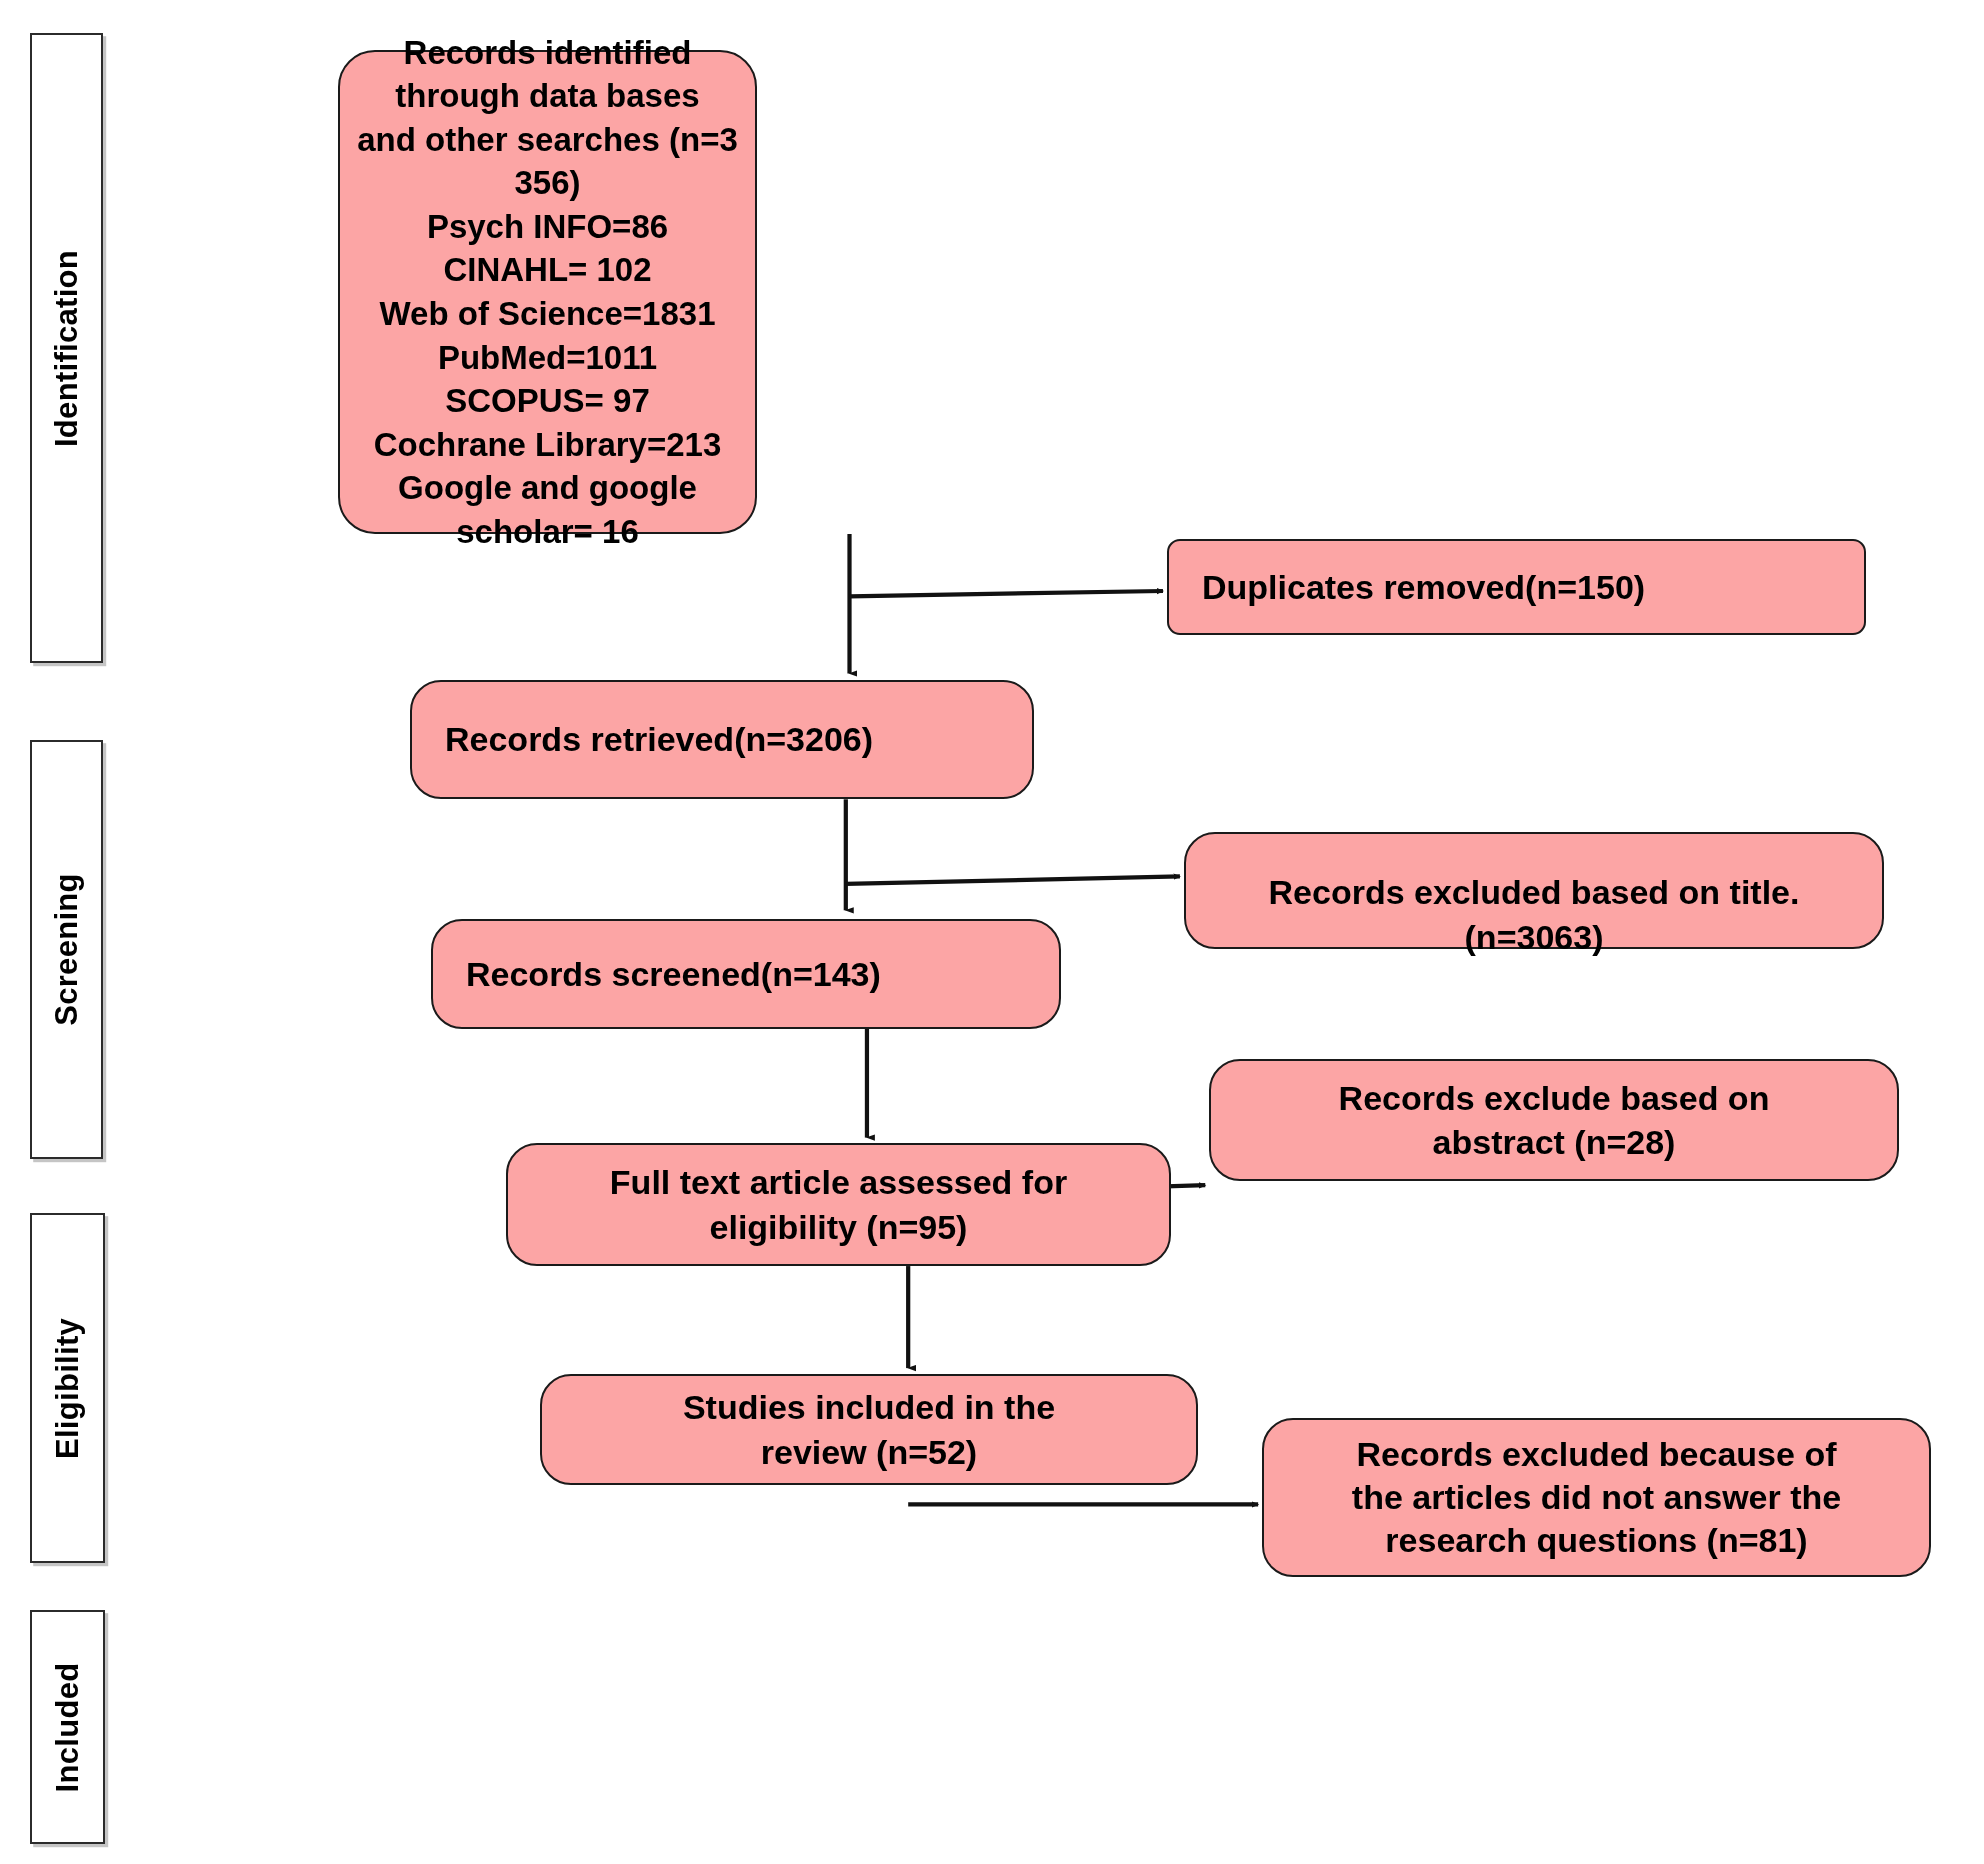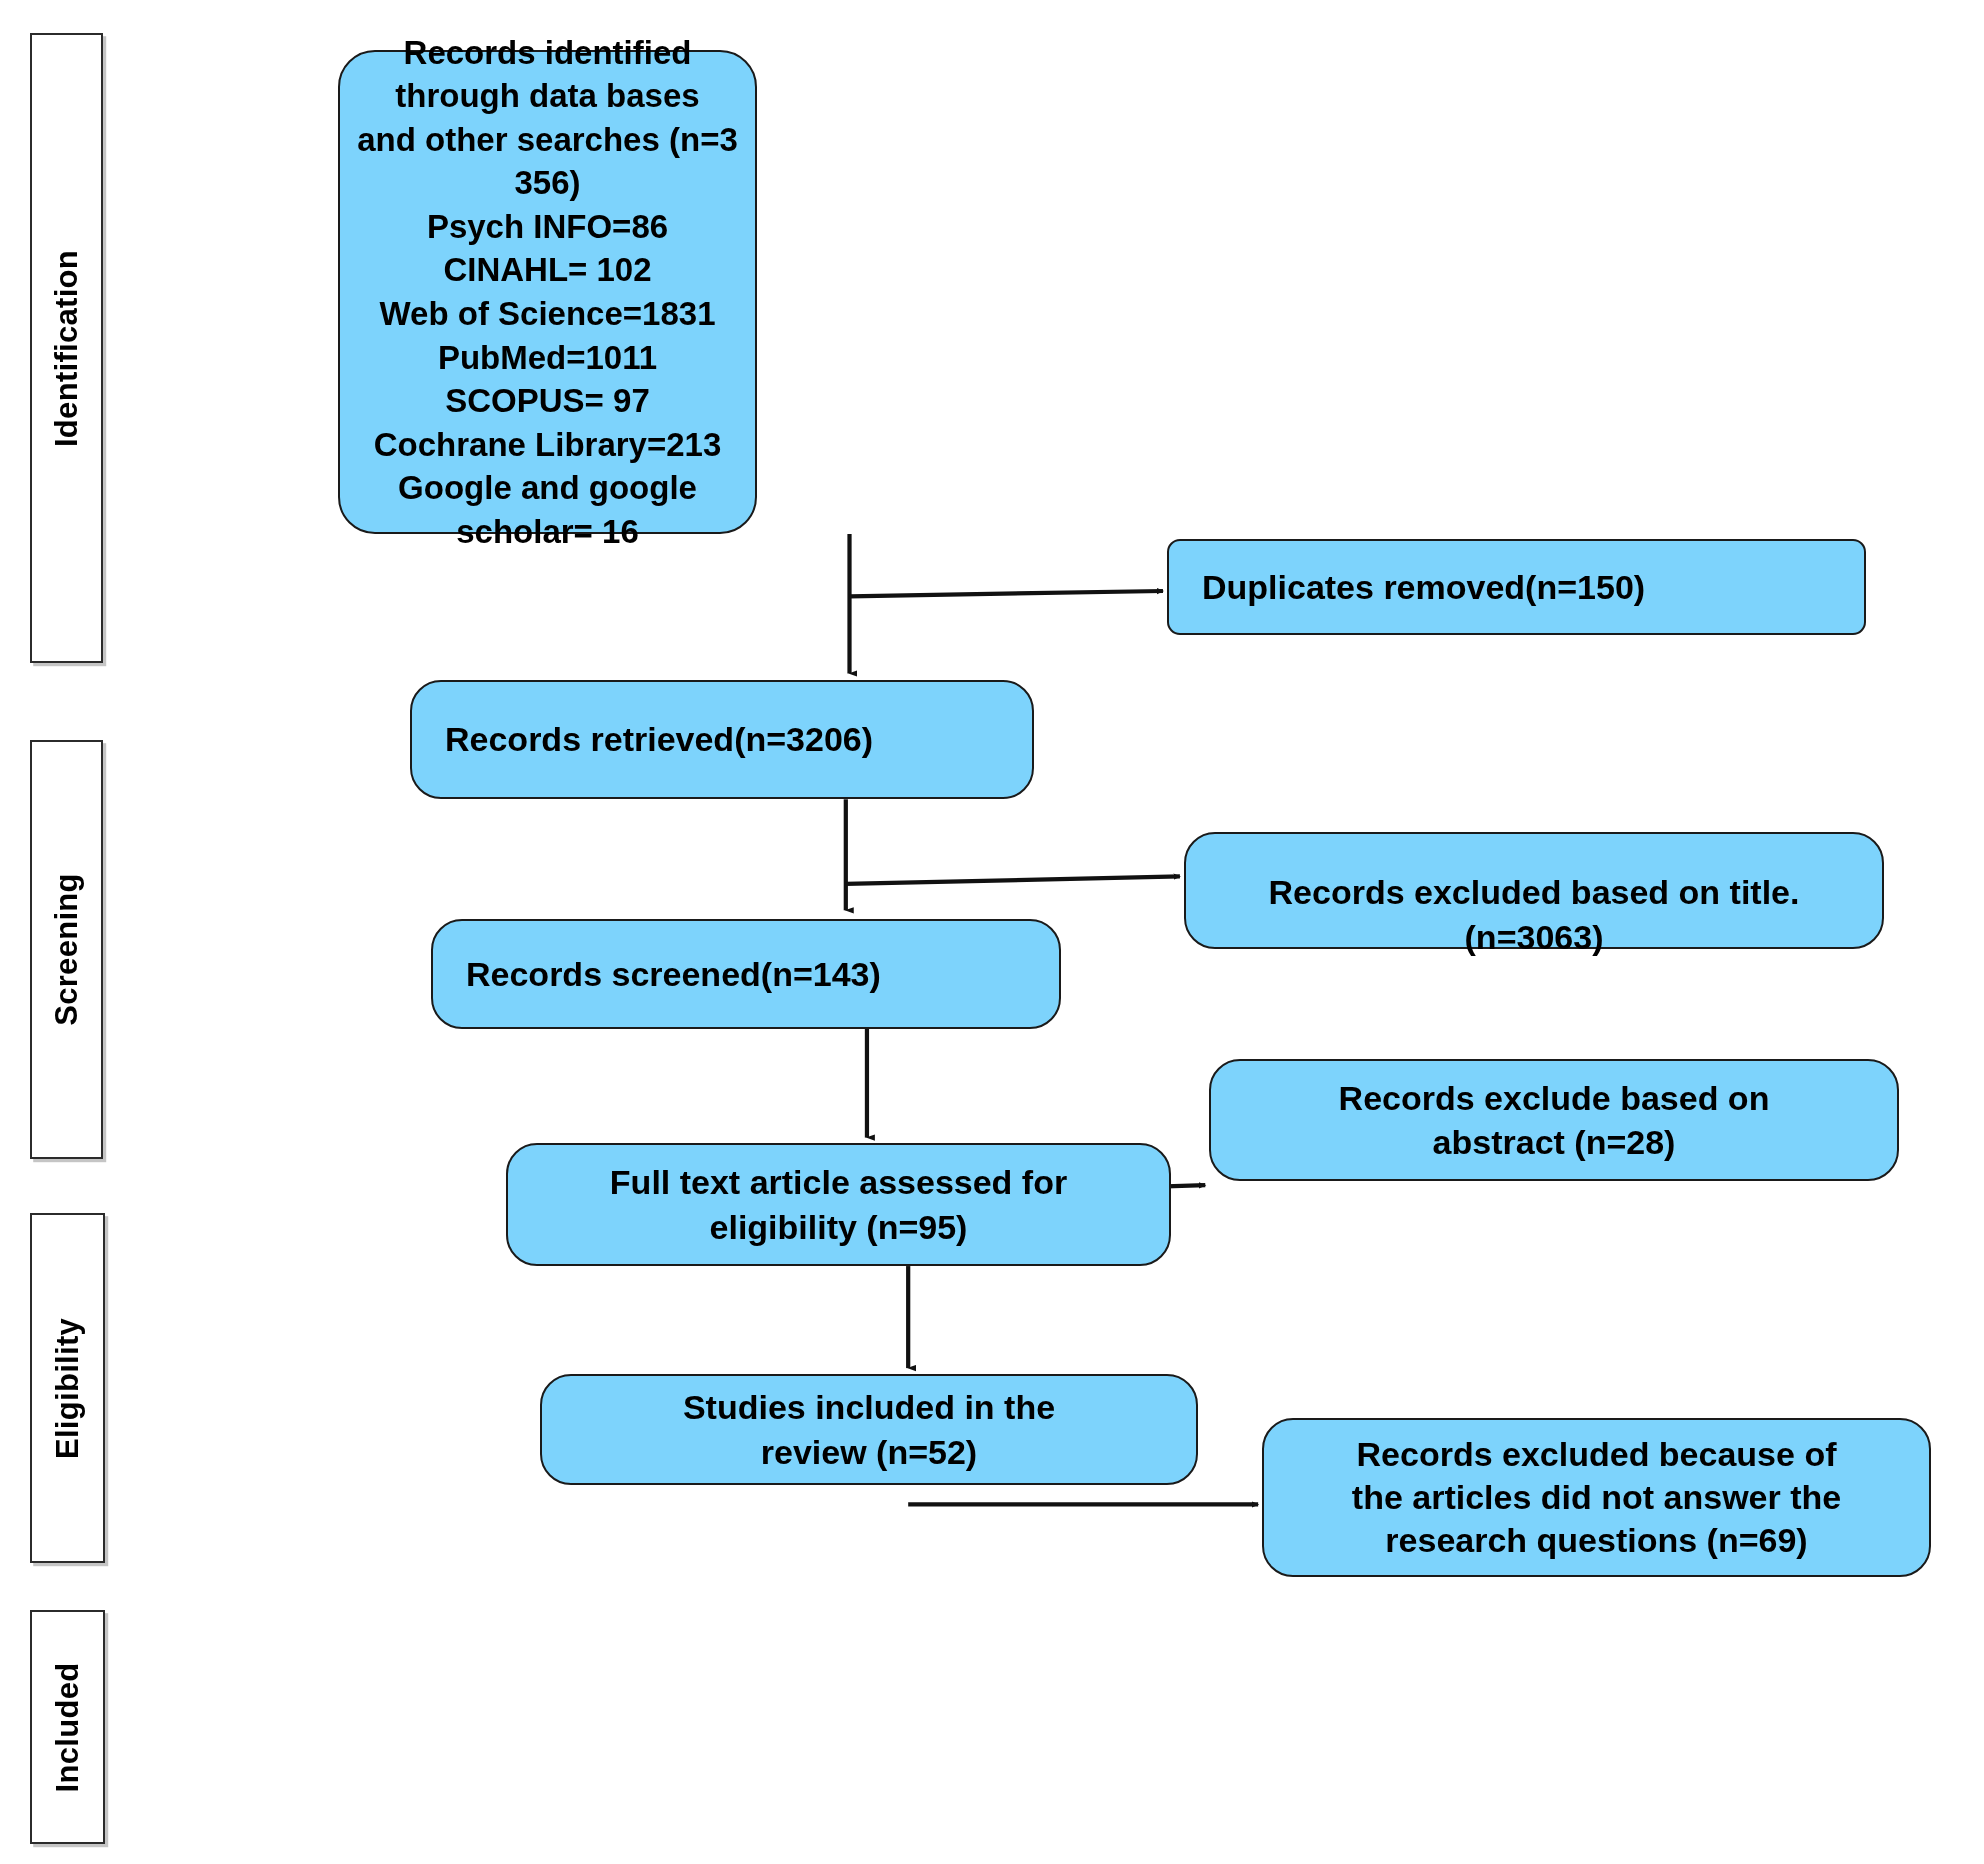--- a/index.html
+++ b/index.html
@@ -9,21 +9,21 @@
 
   
   .rail{position:absolute;background:#ffffff;border:2.6px solid #2b2b2b;
         box-shadow:3.2px 3.2px 0 0 rgba(150,150,150,.55);
         display:flex;align-items:center;justify-content:center;}
   .rail .vtext{
         transform:rotate(-90deg);white-space:nowrap;
         font-size:31px;font-weight:700;letter-spacing:0.3px;line-height:1;}
 
   
-  .node{position:absolute;background:#7dd3fc;border:2.1px solid #1a1a1a;
+  .node{position:absolute;background:#fca5a5;border:2.1px solid #1a1a1a;
         border-radius:31px;box-sizing:border-box;
         display:flex;align-items:center;}
   .node .txt{width:100%;font-weight:700;line-height:1.30;}
   .node.center .txt{text-align:center;}
   .node.leftish .txt{text-align:left;}
 
   .n1{left:338px;  top:50px;   width:419px;  height:484px; border-radius:37px;}
   .n1 .txt{font-size:33px;line-height:1.32;padding:0 13.7px;text-align:center;}
 
   .n2{left:410px;  top:680px; width:624px; height:119px;}
@@ -146,21 +146,21 @@
     <div class="txt">
       <div>Full text article assessed for</div>
       <div>eligibility (n=95)</div>
     </div>
   </div>
 
   <div class="node center e4">
     <div class="txt">
       <div>Records excluded because of</div>
       <div>the articles did not answer the</div>
-      <div>research questions (n=69)</div>
+      <div>research questions (n=81)</div>
     </div>
   </div>
 
   <div class="node center n5">
     <div class="txt">
       <div>Studies included in the</div>
       <div>review (n=52)</div>
     </div>
   </div>
 

